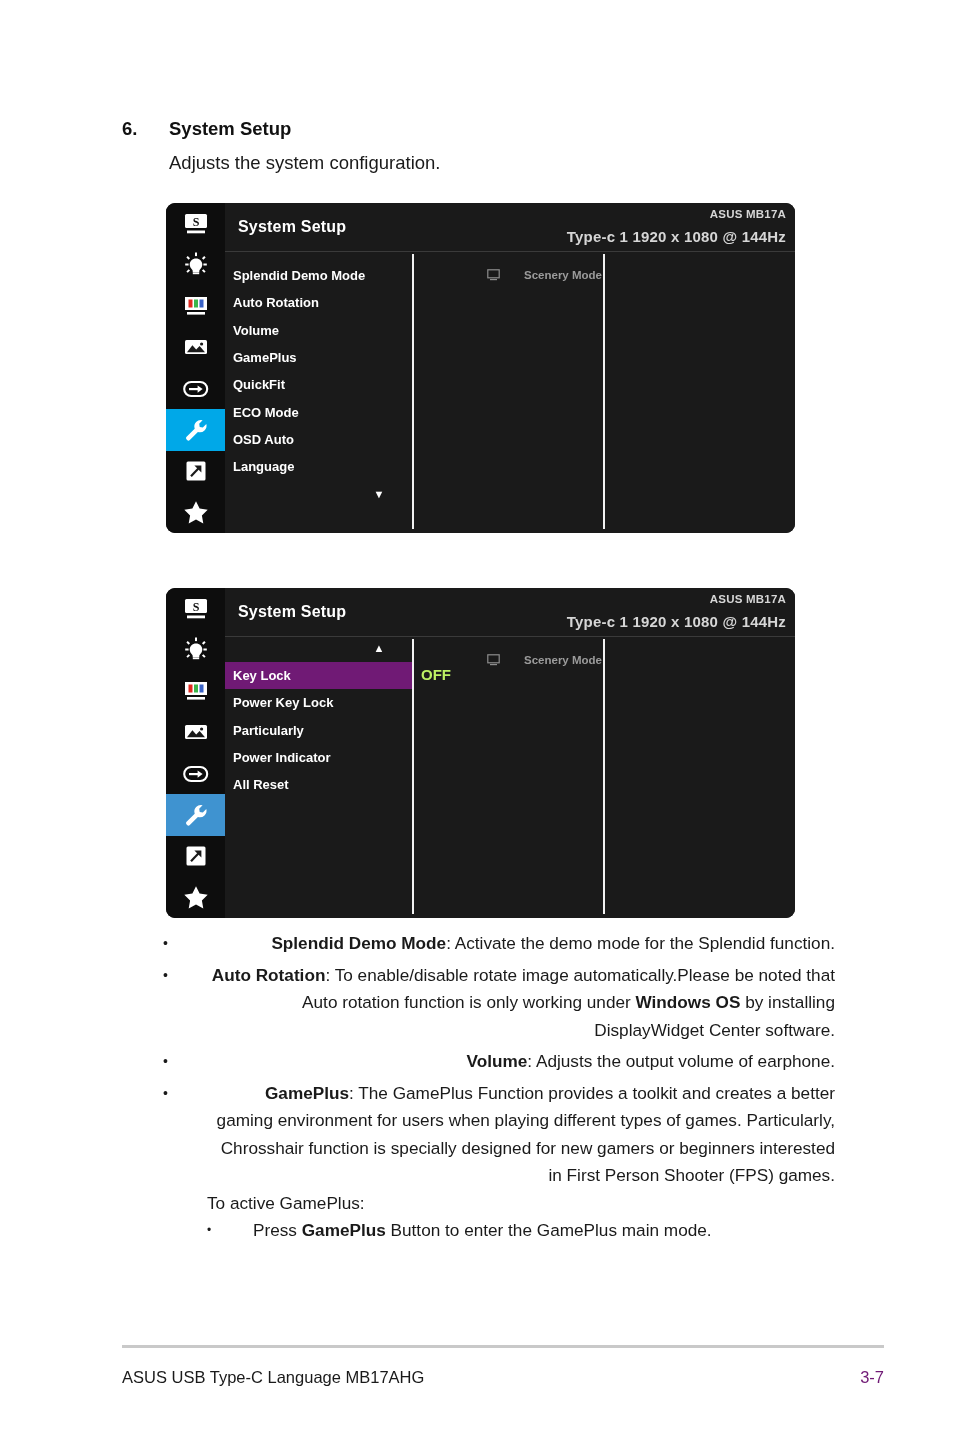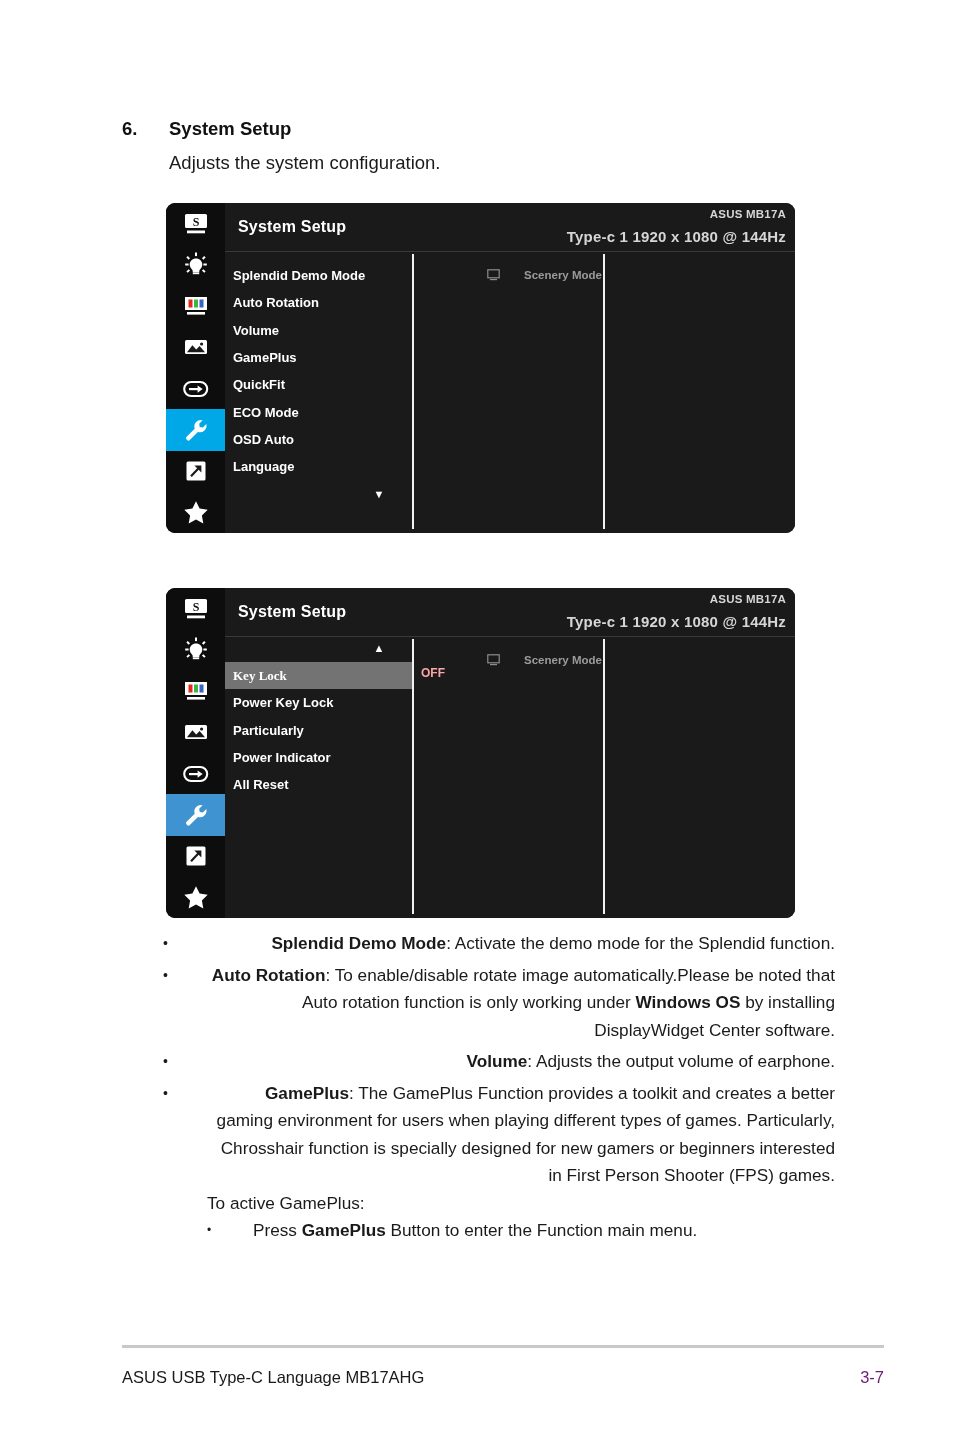--- a/index.html
+++ b/index.html
@@ -150,42 +150,42 @@
   .menu-item {
     height: 27.3px;
     display: flex;
     align-items: center;
     padding-left: 8px;
     font-size: 13px;
     font-weight: bold;
     color: #ffffff;
     box-sizing: border-box;
   }
-  .menu-item.selected { background: #737373; font-family: Liberation Serif, serif; }
+  .menu-item.selected { background: #701a75; }
   #osd-1 .menu-list { top: 10px; }
   #osd-2 .menu-list { top: 25px; }
 
   .scroll-arrow {
     position: absolute;
     left: 146px;
     width: 16px;
     text-align: center;
     color: #ffffff;
     font-size: 11px;
     line-height: 1;
   }
   #osd-1 .scroll-arrow.down { top: 237px; }
   #osd-2 .scroll-arrow.up { top: 6px; }
 
   .value-col {
     position: absolute;
     left: 196px;
-    font-size: 12px;
-    font-weight: bold;
-    color: #fca5a5;
+    font-size: 15px;
+    font-weight: bold;
+    color: #bef264;
   }
   #osd-2 .value-col { top: 29px; }
 
   
   .bullets {
     position: absolute;
     left: 163px;
     top: 930px;
     width: 672px;
     font-size: 17.2px;
@@ -507,20 +507,20 @@
 
   <div class="bullet-row">
     <span class="dot">•</span>
     <span class="btext"><b>GamePlus</b><span>: The GamePlus Function provides a toolkit and creates a better gaming environment for users when playing different types of games. Particularly, Chrosshair function is specially designed for new gamers or beginners interested in First Person Shooter (FPS) games.</span></span>
   </div>
 
   <div class="sub-line">To active GamePlus:</div>
 
   <div class="sub-bullet">
     <span class="dot">•</span>
-    <span class="btext"><span>Press </span><b>GamePlus</b><span> Button to enter the Function main menu.</span></span>
+    <span class="btext"><span>Press </span><b>GamePlus</b><span> Button to enter the GamePlus main mode.</span></span>
   </div>
 
 </div>
 
 <div class="footer-rule"></div>
 <div class="footer-left">ASUS USB Type-C Language MB17AHG</div>
 <div class="footer-right">3-7</div>
 
 </body></html>

